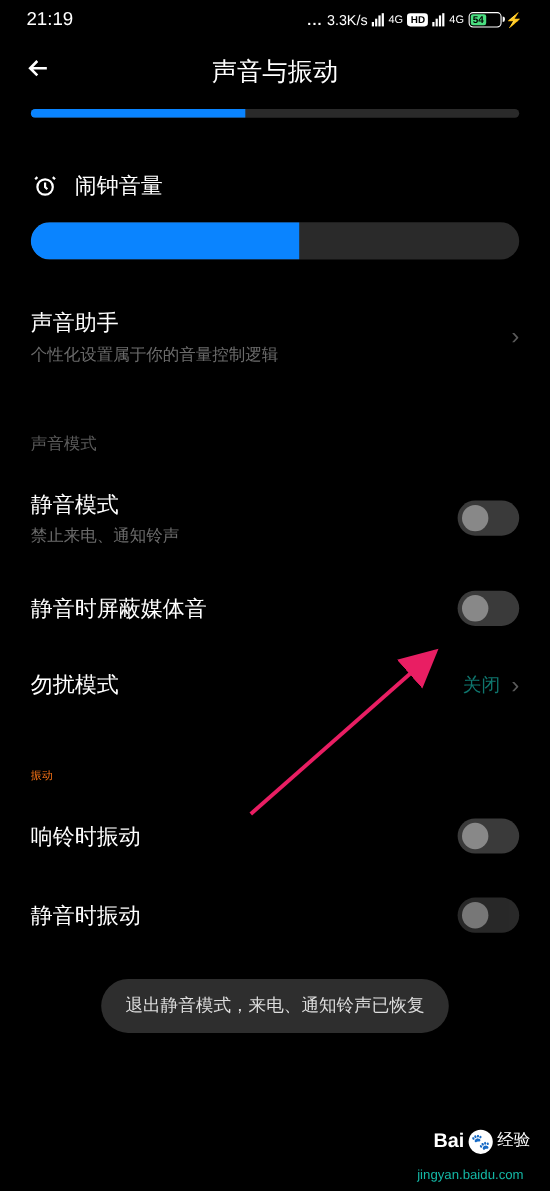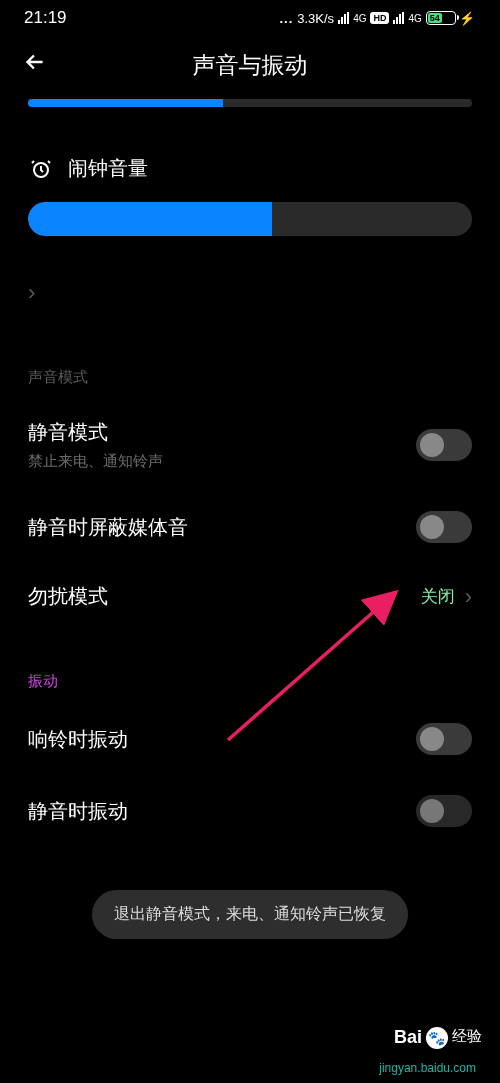--- a/index.html
+++ b/index.html
@@ -171,21 +171,21 @@
       position: absolute;
       width: 24px;
       height: 24px;
       background: #888;
       border-radius: 50%;
       top: 4px;
       left: 4px;
     }
     .row-value {
       font-size: 17px;
-      color: #86efac;
+      color: #0f766e;
       margin-right: 10px;
     }
     .toast {
       position: absolute;
       left: 50%;
       transform: translateX(-50%);
       background: #2e2e2e;
       color: #ddd;
       font-size: 16px;
       padding: 14px 22px;
@@ -283,20 +283,24 @@
       </span>
       <span>闹钟音量</span>
     </div>
     <div class="slider-track">
       <div class="slider-fill" style="width:55%"></div>
     </div>
   </div>
 
 
   <div class="row" style="margin-top:24px">
+    <div class="row-texts">
+      <div class="row-title">声音助手</div>
+      <div class="row-sub">个性化设置属于你的音量控制逻辑</div>
+    </div>
     <span class="chevron">›</span>
   </div>
 
   <div class="group-label">声音模式</div>
 
   <div class="row">
     <div class="row-texts">
       <div class="row-title">静音模式</div>
       <div class="row-sub">禁止来电、通知铃声</div>
     </div>
@@ -316,21 +320,21 @@
 
   <div class="row">
     <div class="row-texts">
       <div class="row-title">勿扰模式</div>
     </div>
     <span class="row-value">关闭</span>
     <span class="chevron">›</span>
   </div>
 
   <div style="display:flex;align-items:center;margin-top:42px;margin-bottom:12px">
-    <div style="font-size:15px;color:#d946ef">振动</div>
+    <div style="font-size:10px;color:#f97316">振动</div>
   </div>
 
   <div class="row">
     <div class="row-texts">
       <div class="row-title">响铃时振动</div>
     </div>
     <div class="toggle">
       <div class="toggle-knob"></div>
     </div>
   </div>

